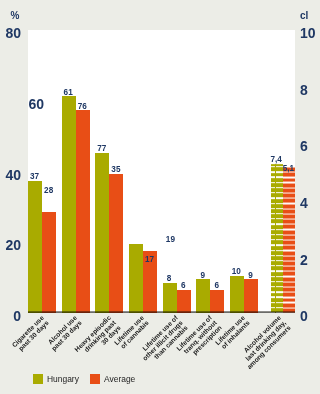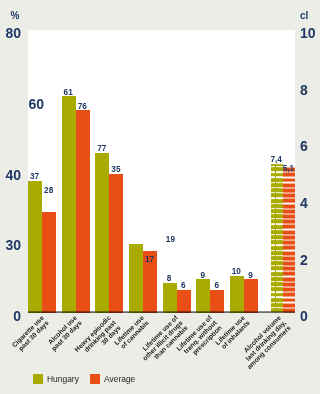--- a/index.html
+++ b/index.html
@@ -95,21 +95,21 @@
         <div class="lglabel" style="left: 43px;">Hungary</div>
       </div>
       <div class="lgitem">
         <div class="lgswatch" style="background: rgb(232, 78, 22); left: 86.2px;"></div>
         <div class="lglabel" style="left: 100.3px;">Average</div>
       </div>
     </div>
 <div class="ytick" style="left: 0px; width: 21.1px; top: 26.35px;">80</div>
     <div class="ytick" style="left: 0px; width: 44px; top: 97.05px;">60</div>
     <div class="ytick" style="left: 0px; width: 21.1px; top: 167.75px;">40</div>
-    <div class="ytick" style="left: 0px; width: 21.1px; top: 238.45px;">30</div>
+    <div class="ytick" style="left: 0px; width: 21.1px; top: 238.45px;">20</div>
     <div class="ytick" style="left: 0px; width: 21.1px; top: 309.15px;">0</div>
     <div class="ytick" style="left: 299.9px; width: 16px; text-align: left; top: 26.35px;">10</div>
     <div class="ytick" style="left: 299.9px; width: 16px; text-align: left; top: 82.91px;">8</div>
     <div class="ytick" style="left: 299.9px; width: 16px; text-align: left; top: 139.47px;">6</div>
     <div class="ytick" style="left: 299.9px; width: 16px; text-align: left; top: 196.03px;">4</div>
     <div class="ytick" style="left: 299.9px; width: 16px; text-align: left; top: 252.59px;">2</div>
     <div class="ytick" style="left: 299.9px; width: 16px; text-align: left; top: 309.15px;">0</div>
   </div>
 
 </body></html>

